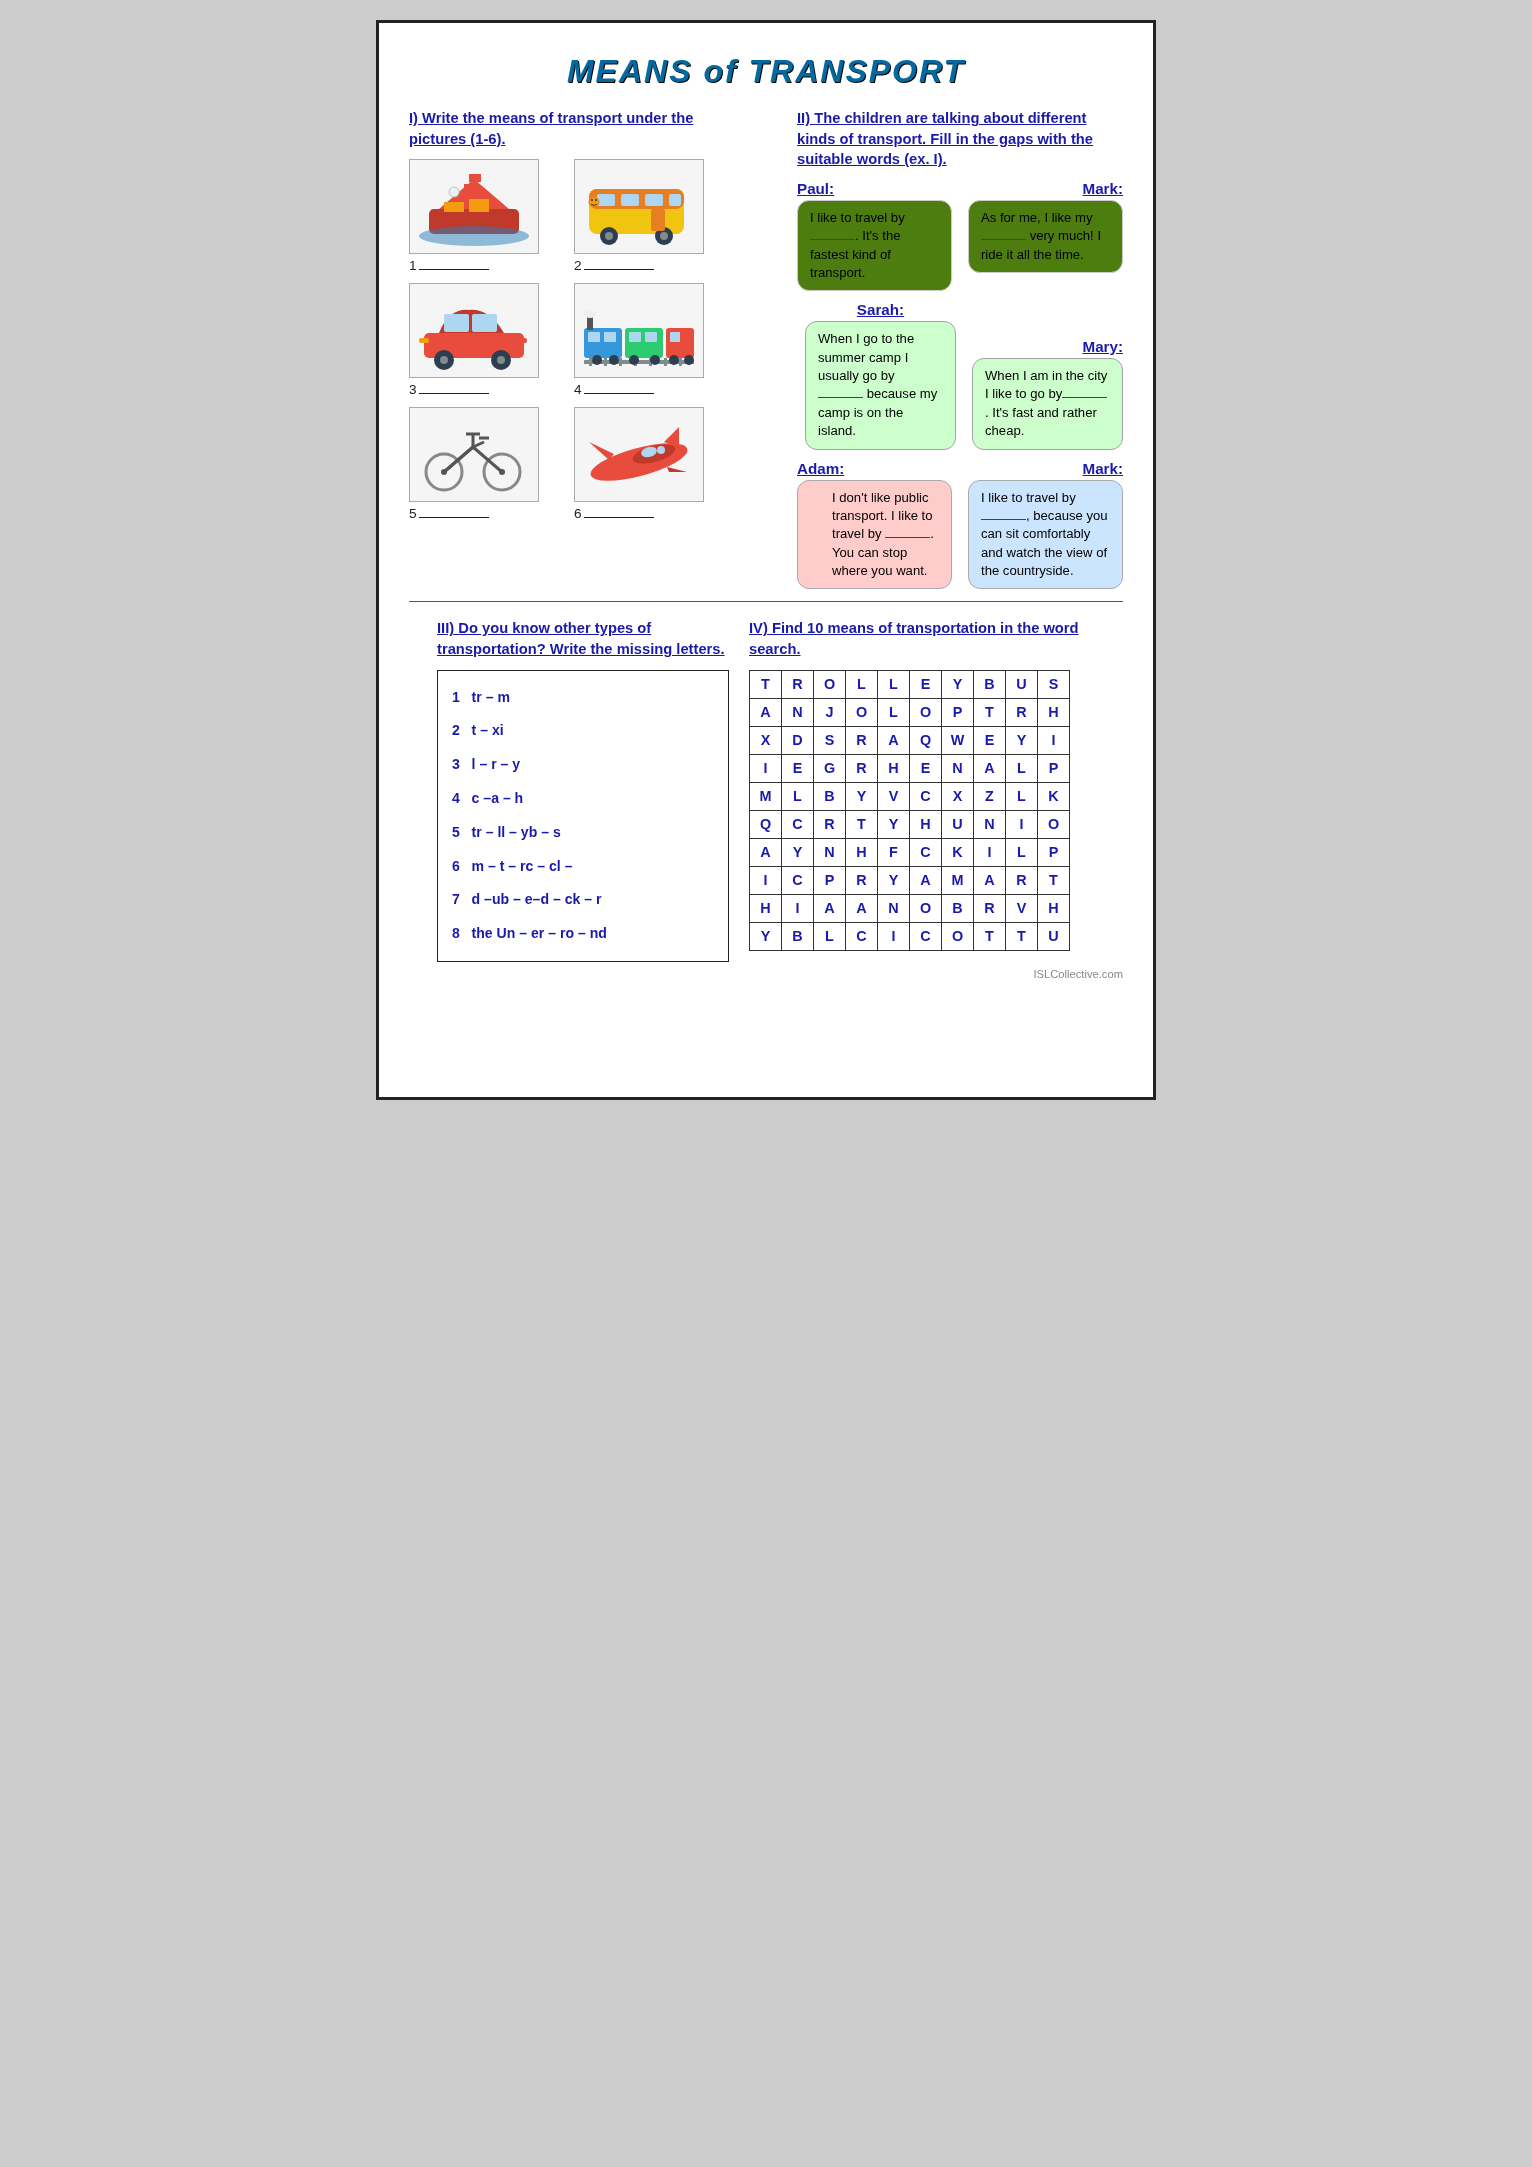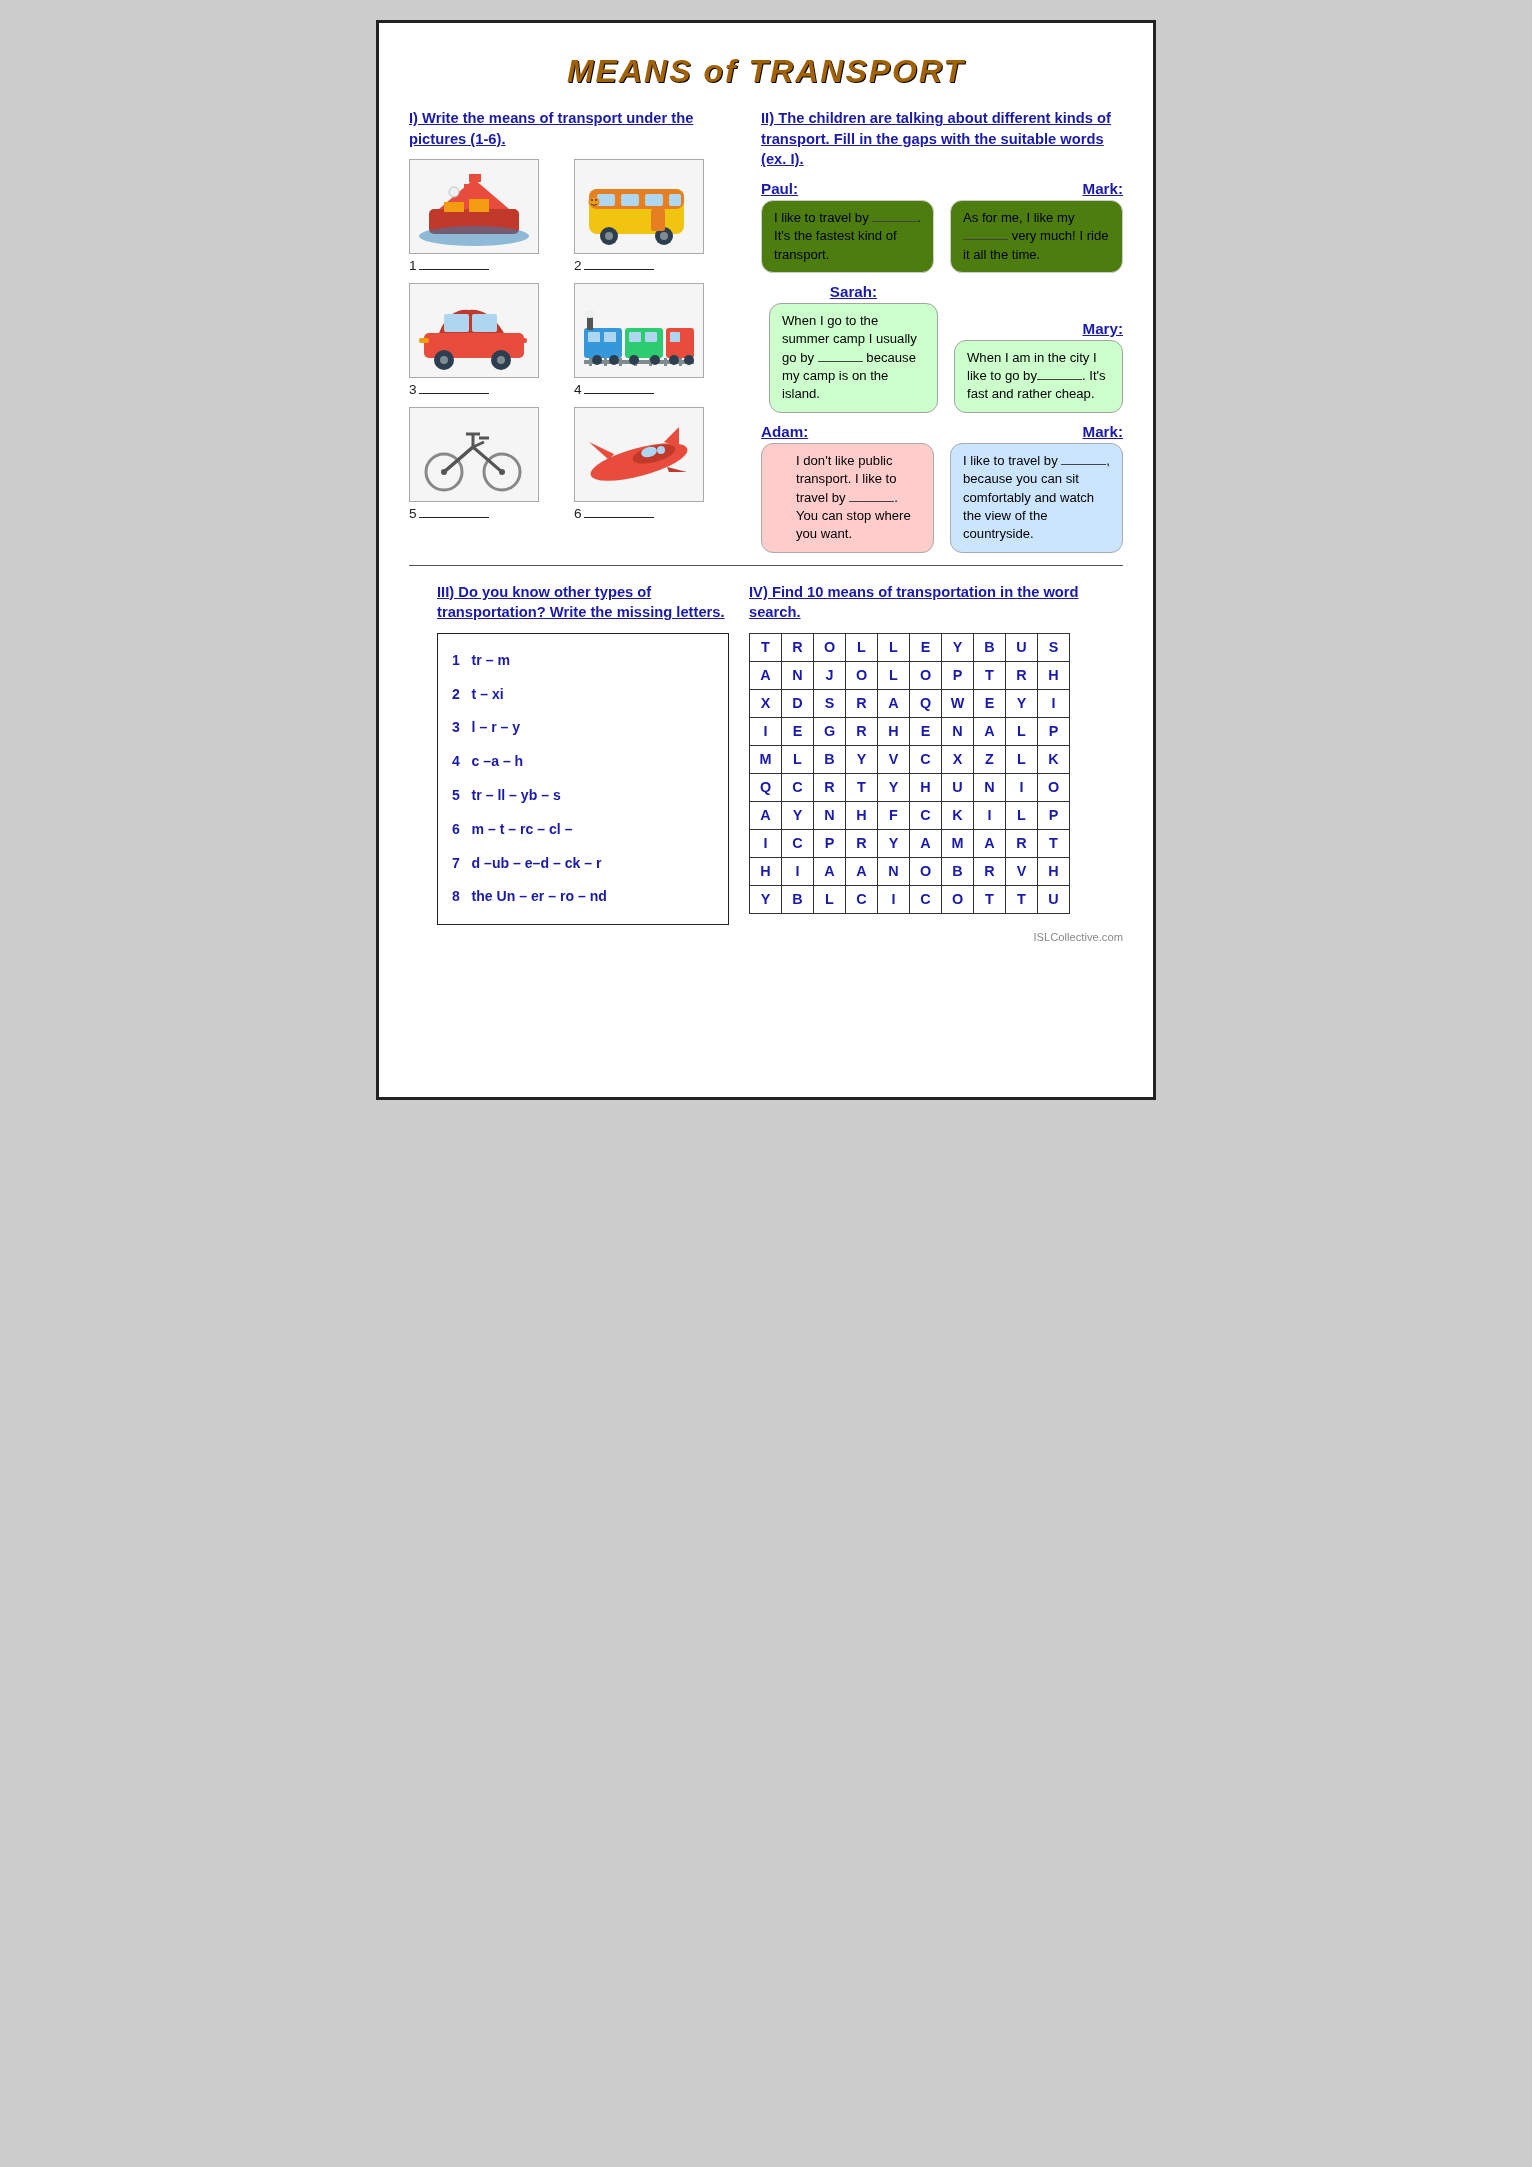--- a/index.html
+++ b/index.html
@@ -16,33 +16,33 @@
       width: 780px;
       min-height: 1080px;
       border: 3px solid #222;
       padding: 30px 30px 20px 30px;
       position: relative;
     }
     .page-title {
       text-align: center;
       font-size: 2em;
       font-weight: 900;
-      color: #a16207;
+      color: #0369a1;
       font-style: italic;
       font-family: 'Arial Black', Arial, sans-serif;
       letter-spacing: 2px;
       margin-bottom: 18px;
       text-shadow: 1px 1px 0 #000;
     }
     .two-col {
       display: flex;
       gap: 32px;
     }
     .left-col { width: 320px; flex-shrink: 0; }
-    .right-col { flex: 1; }
+    .right-col { flex: 1; margin-left: 36px; }
     .section-title {
       color: #1a1aaa;
       font-weight: bold;
       font-size: 0.92em;
       text-decoration: underline;
       margin-bottom: 10px;
       line-height: 1.4;
     }
     .pictures-grid {
       display: grid;

